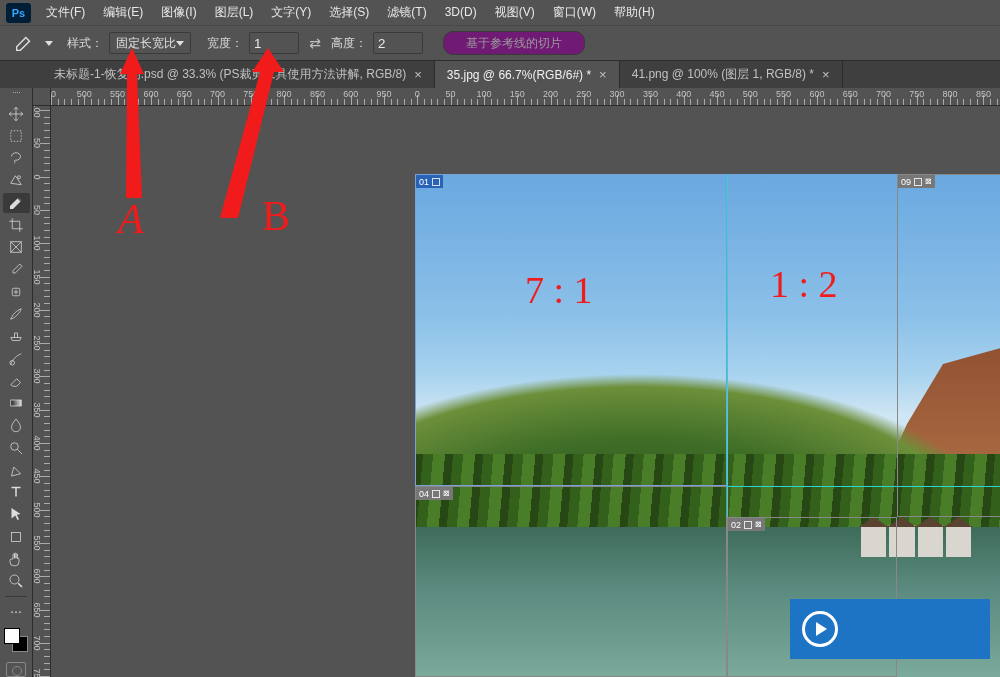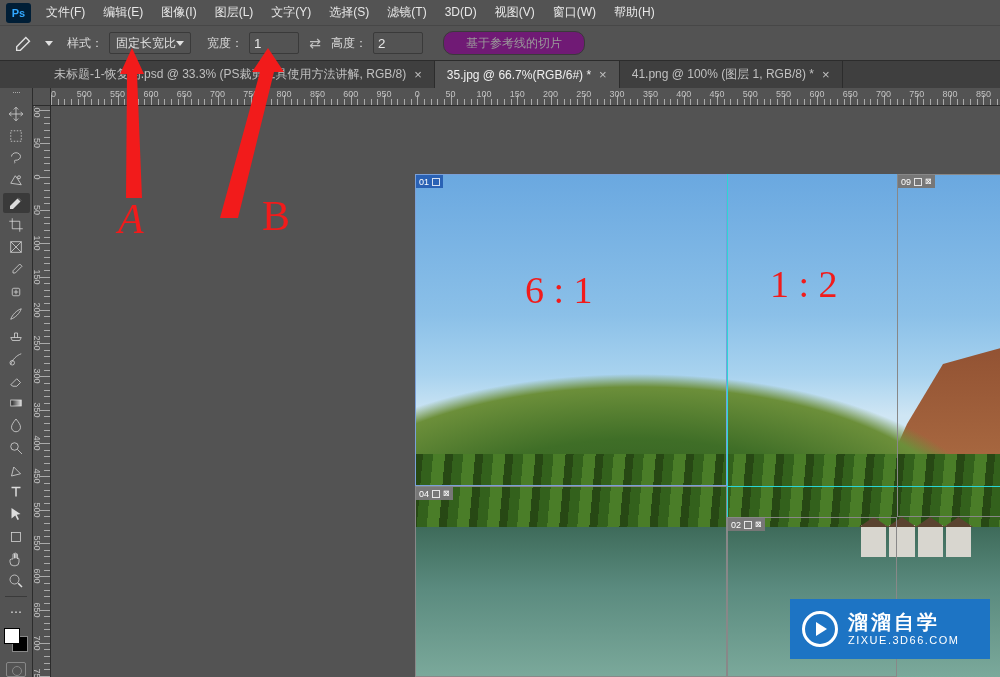--- a/index.html
+++ b/index.html
@@ -620,22 +620,18 @@
       <polygon points="12,0 24,26 17,26 22,150 6,150 7,26 0,26" fill="#f21b1b"></polygon>
     </svg>
 </div>
 <div class="arrow" style="left:210px; top:48px;">
   <svg width="80" height="170">
       <polygon points="58,0 74,24 64,24 28,170 10,170 50,24 42,24" fill="#f21b1b"></polygon>
     </svg>
 </div>
 <div class="anno big" style="left:118px; top:195px; font-style:italic">A</div>
 <div class="anno big" style="left:262px; top:192px;">B</div>
-<div class="anno" style="left:525px; top:268px;">6 : 1</div>
+<div class="anno" style="left:525px; top:268px;">7 : 1</div>
 <div class="anno" style="left:770px; top:262px;">1 : 2</div>
 
 <div class="watermark">
   <div class="wm-play"></div>
-  <div class="wm-text">
-    <span class="wm-cn">溜溜自学</span>
-    <span class="wm-en">ZIXUE.3D66.COM</span>
-  </div>
 </div>
 
 </body></html>

